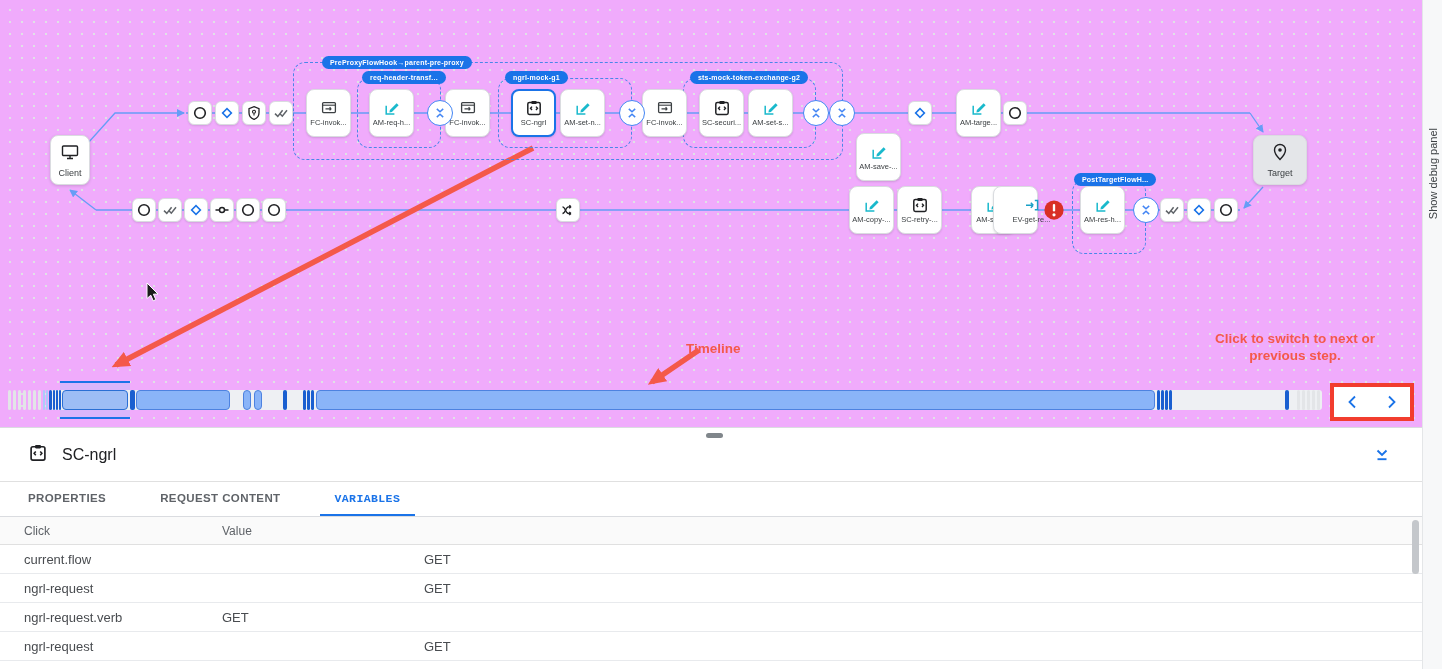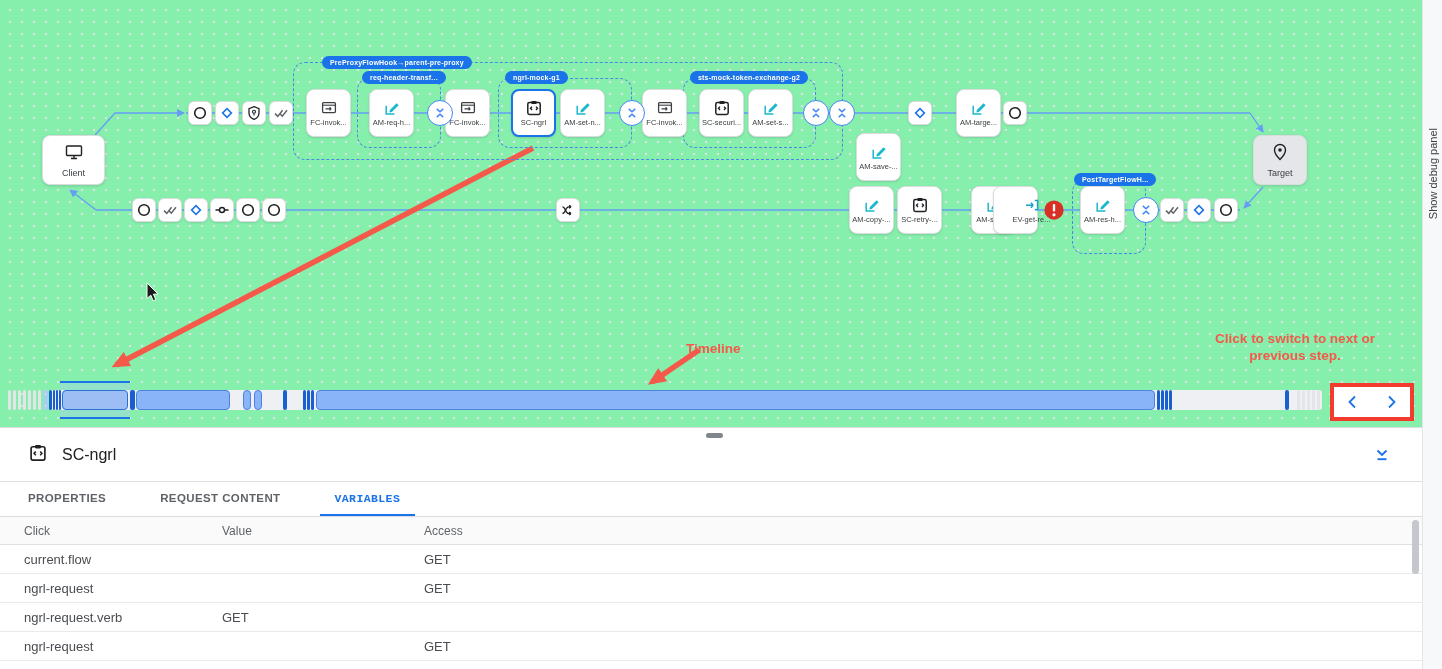--- a/index.html
+++ b/index.html
@@ -1,18 +1,18 @@
 <!DOCTYPE html>
 <html><head>
 <meta charset="utf-8">
 <style>
   * { margin:0; padding:0; box-sizing:border-box; }
   html,body { width:1442px; height:669px; overflow:hidden; background:#fff;
     font-family:"Liberation Sans", sans-serif; }
-  #app { position:relative; width:1442px; height:669px; background:#86efac; }
+  #app { position:relative; width:1442px; height:669px; background:#f0abfc; }
 
   
   #canvas { position:absolute; left:0; top:0; width:1422px; height:427px;
     background-image:radial-gradient(#e0e2e6 1.1px, transparent 1.2px);
     background-size:12px 12px; background-position:4px 4px; }
   #lines, #overlay { position:absolute; left:0; top:0; pointer-events:none; }
 
   .grp { position:absolute; border:1.4px dashed #4a87e8; border-radius:12px; z-index:2; }
   .pill { position:absolute; background:#1a73e8; color:#fff; font-size:7px; font-weight:bold;
     letter-spacing:.2px; padding:3px 8px; border-radius:8px; white-space:nowrap; z-index:6; }
@@ -374,21 +374,21 @@
             <path d="M4.8 3.9 L8 6.7 L11.2 3.9 M4.8 12.1 L8 9.3 L11.2 12.1" fill="none" stroke="#4285f4" stroke-width="1.5"></path>
           </svg>
         </div>
         <div class="expand" style="left: 1133px; top: 197px;">
           <svg width="16" height="16" viewBox="0 0 16 16">
             <path d="M4.8 3.9 L8 6.7 L11.2 3.9 M4.8 12.1 L8 9.3 L11.2 12.1" fill="none" stroke="#4285f4" stroke-width="1.5"></path>
           </svg>
         </div>
       </div>
 
-    <div class="bignode" style="left:42px;top:135px;width:63px;height:50px">
+    <div class="bignode" style="left:50px;top:135px;width:40px;height:50px">
       <span class="ic"><svg width="20" height="20" viewBox="0 0 20 20">
             <rect x="2.5" y="4" width="15" height="9.5" rx="1" fill="none" stroke="#202124" stroke-width="1.4"></rect>
             <path d="M7 16.5 H13 M10 13.5 V16.5" stroke="#202124" stroke-width="1.4"></path>
           </svg></span>
       <span class="lbl">Client</span>
     </div>
     <div class="bignode gray" style="left:1253px;top:135px;width:54px;height:50px">
       <span class="ic"><svg width="20" height="20" viewBox="0 0 20 20">
             <path d="M10 2.5 C6.9 2.5 4.5 4.9 4.5 8 C4.5 12 10 17.5 10 17.5 C10 17.5 15.5 12 15.5 8 C15.5 4.9 13.1 2.5 10 2.5 Z" fill="none" stroke="#202124" stroke-width="1.4"></path>
             <circle cx="10" cy="8" r="1.8" fill="#202124"></circle>
@@ -487,21 +487,20 @@
     </div>
     <div id="tabs">
         <div class="tab" style="margin-right: 24px;">PROPERTIES</div>
         <div class="tab" style="margin-right: 24px;">REQUEST CONTENT</div>
         <div class="tab active" style="margin-right: 24px; font-family: Liberation Mono, monospace;">VARIABLES</div>
       </div>
     <div id="var-table">
         <div class="trow head">
           <span>Click</span>
           <span>Value</span>
-          <span>Access</span>
         </div>
         <div class="trow">
           <span>current.flow</span>
           <span></span>
           <span>GET</span>
         </div>
         <div class="trow">
           <span>ngrl-request</span>
           <span></span>
           <span>GET</span>

